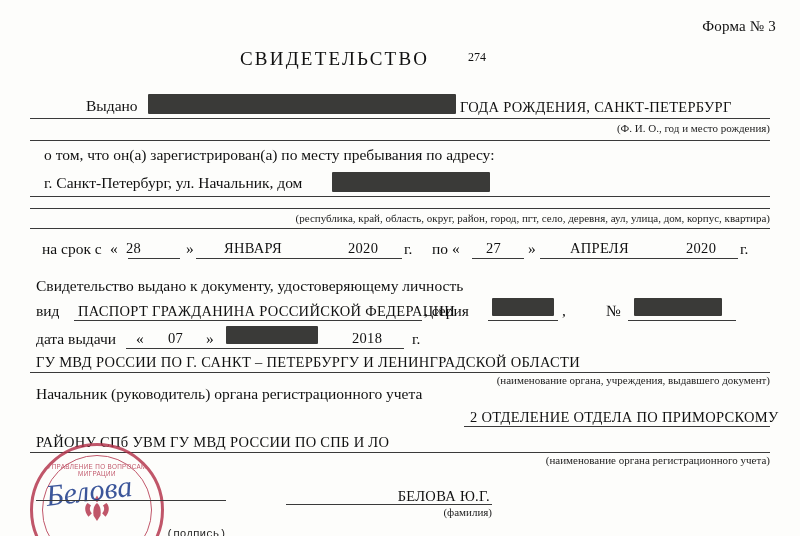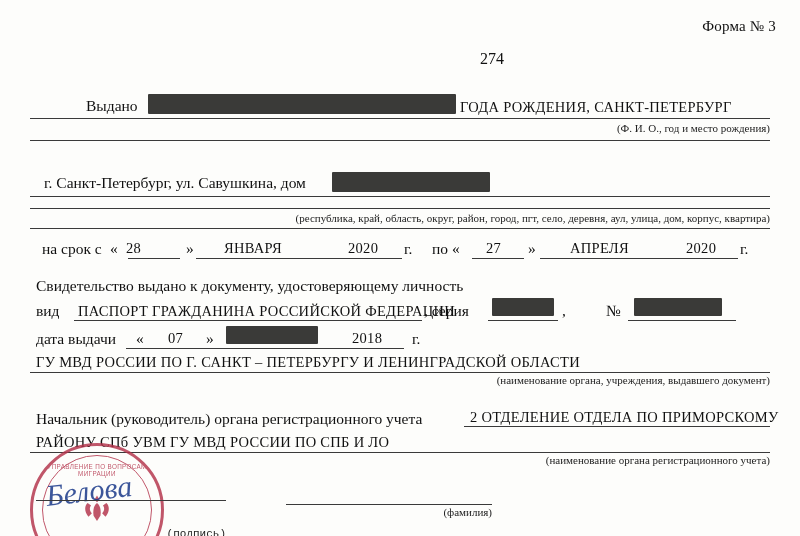--- a/index.html
+++ b/index.html
@@ -36,23 +36,23 @@
   .title {
     position: absolute;
     left: 240px;
     top: 48px;
     font-size: 19px;
     letter-spacing: 2.2px;
     font-weight: 400;
   }
   .title-number {
     position: absolute;
-    left: 480px;
+    left: 468px;
     top: 50px;
-    font-size: 16px;
+    font-size: 12px;
     text-underline-offset: 3px;
   }
   .subtitle {
     position: absolute;
     left: 216px;
     top: 72px;
     font-size: 16px;
   }
 
   
@@ -140,32 +140,34 @@
     white-space: nowrap;
   }
 </style>
 </head>
 <body>
 
 <div class="page">
 
   <div class="form-no">Форма № 3</div>
 
+  <div class="title">СВИДЕТЕЛЬСТВО</div>
   <div class="title-number">274</div>
 
   <div class="txt" style="left:86px; top:97px;">Выдано</div>
   <div class="redact" style="left:148px; top:94px; width:308px; height:20px;"></div>
   <div class="txt caps" style="left:460px; top:99px;text-align:right;">ГОДА РОЖДЕНИЯ, САНКТ-ПЕТЕРБУРГ</div>
   <div class="rule" style="left:30px; top:118px; width:740px;"></div>
 
   <div class="txt small center" style="left:30px; top:122px; width:740px;">(Ф. И. О., год и место рождения)</div>
   <div class="rule" style="left:30px; top:140px; width:740px;"></div>
 
-
-  <div class="txt" style="left:44px; top:174px;">г. Санкт-Петербург, ул. Савушкина, дом</div>
+  <div class="txt" style="left:44px; top:146px;">о том, что он(а) зарегистрирован(а) по месту пребывания по адресу:</div>
+
+  <div class="txt" style="left:44px; top:174px;">г. Санкт-Петербург, ул. Начальник, дом</div>
   <div class="redact" style="left:332px; top:172px; width:158px; height:20px;"></div>
   <div class="rule" style="left:30px; top:196px; width:740px;"></div>
   <div class="rule" style="left:30px; top:208px; width:740px;"></div>
   <div class="txt small center" style="left:30px; top:212px; width:740px;">(республика, край, область, округ, район, город, пгт, село, деревня, аул, улица, дом, корпус, квартира)</div>
   <div class="rule" style="left:30px; top:228px; width:740px;"></div>
 
   <div class="txt" style="left:42px; top:240px;">на срок с</div>
   <div class="txt" style="left:110px; top:240px;">«</div>
   <div class="txt caps" style="left:126px; top:240px;">28</div>
   <div class="txt" style="left:186px; top:240px;">»</div>
@@ -206,21 +208,21 @@
   <div class="redact" style="left:226px; top:326px; width:92px; height:18px;"></div>
   <div class="txt caps" style="left:352px; top:330px;">2018</div>
   <div class="txt" style="left:412px; top:330px;">г.</div>
   <div class="rule" style="left:126px; top:348px; width:98px;"></div>
   <div class="rule" style="left:224px; top:348px; width:180px;"></div>
 
   <div class="txt caps" style="left:36px; top:354px;">ГУ  МВД  РОССИИ  ПО  Г. САНКТ – ПЕТЕРБУРГУ  И  ЛЕНИНГРАДСКОЙ ОБЛАСТИ</div>
   <div class="rule" style="left:30px; top:372px; width:740px;"></div>
   <div class="txt small center" style="left:30px; top:374px; width:740px;">(наименование органа, учреждения, выдавшего документ)</div>
 
-  <div class="txt" style="left:36px; top:410px;">Начальник (руководитель) органа регистрационного учета</div>
+  <div class="txt" style="left:36px; top:385px;">Начальник (руководитель) органа регистрационного учета</div>
   <div class="txt caps" style="left:470px; top:409px;">2 ОТДЕЛЕНИЕ ОТДЕЛА  ПО ПРИМОРСКОМУ</div>
   <div class="rule" style="left:464px; top:426px; width:306px;"></div>
   <div class="txt caps" style="left:36px; top:434px;">РАЙОНУ СПб УВМ  ГУ  МВД  РОССИИ  ПО  СПБ  И  ЛО</div>
   <div class="rule" style="left:30px; top:452px; width:740px;"></div>
   <div class="txt small center" style="left:30px; top:454px; width:740px;">(наименование органа регистрационного учета)</div>
 
   <div class="stamp">
     <div class="stamp-inner-text stamp-top">УПРАВЛЕНИЕ ПО ВОПРОСАМ МИГРАЦИИ</div>
     <svg class="stamp-eagle" viewBox="0 0 40 40">
       <g fill="#b3324a">
@@ -230,16 +232,17 @@
         <path d="M20 13 C16 16 15 22 16 28 L20 34 L24 28 C25 22 24 16 20 13 Z"></path>
       </g>
     </svg>
 
   </div>
 
   <div class="signature">Белова</div>
   <div class="rule" style="left:36px; top:500px; width:190px;"></div>
   <div class="txt small center" style="left:36px; top:528px; width:190px;font-family:Liberation Mono, monospace;">(подпись)</div>
 
+  <div class="txt caps center" style="left:290px; top:488px; width:200px;">БЕЛОВА Ю.Г.</div>
   <div class="rule" style="left:286px; top:504px; width:206px;"></div>
   <div class="txt small center" style="left:286px; top:506px; width:206px;">(фамилия)</div>
 
 </div>
 
 </body></html>

